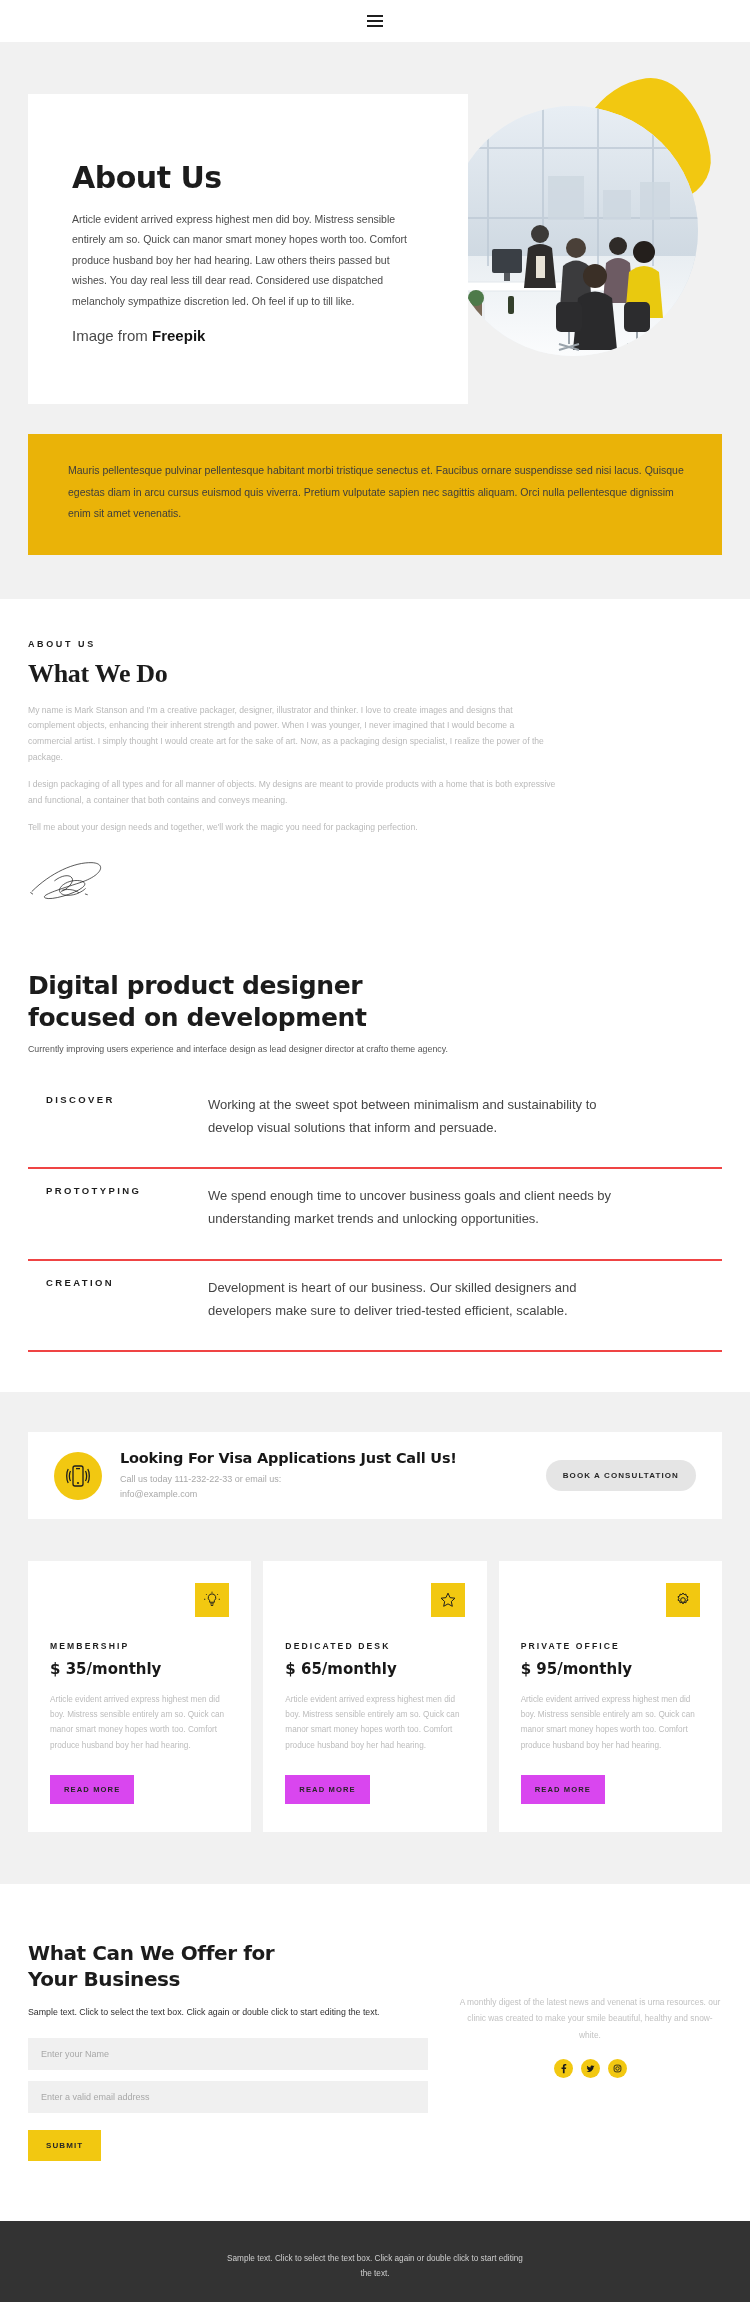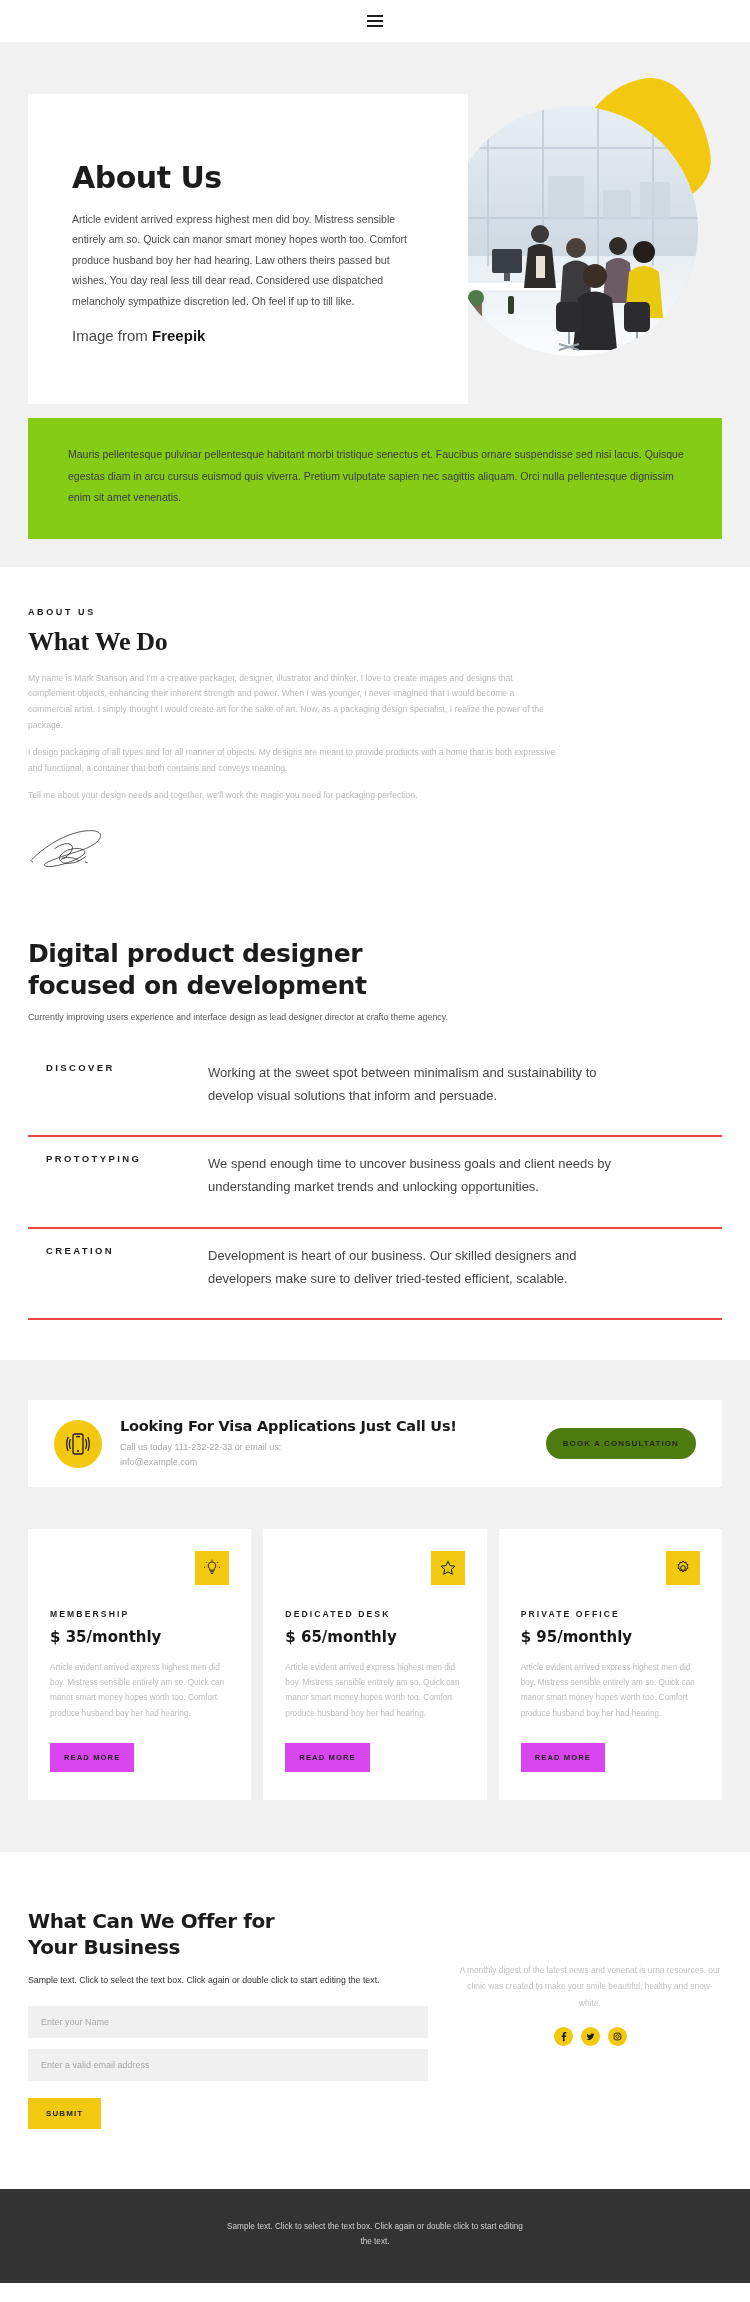--- a/index.html
+++ b/index.html
@@ -73,22 +73,22 @@
     left: 18px; top: 36px;
     width: 250px; height: 250px;
     border-radius: 50%;
     overflow: hidden;
     z-index: 2;
     background: linear-gradient(170deg,#eef2f6 0%, #dfe6ec 45%, #f6f8fa 100%);
   }
   .photo svg { display: block; width: 100%; height: 100%; }
 
   .quote-card {
-    background: #84cc16;
-    margin: 0 8px;
+    background: #eab308;
+    margin: 16px 8px;
     padding: 26px 24px 30px 40px;
   }
   .quote-text {
     font-size: 10.5px;
     line-height: 2.05;
     color: #3d3d3d;
   }
 
   
   .sec-whatwedo { background: #ffffff; padding: 40px 0 10px 0; }
@@ -184,21 +184,21 @@
     color: #181818;
   }
   .cta-sub {
     font-size: 9px;
     line-height: 1.6;
     color: #a8a8a8;
     margin-top: 6px;
     max-width: 220px;
   }
   .btn-pill {
-    background: #4d7c0f;
+    background: #e5e5e5;
     color: #262626;
     border: none;
     border-radius: 22px;
     font-size: 8px;
     font-weight: 700;
     letter-spacing: 1.1px;
     padding: 11px 17px;
     cursor: pointer;
     white-space: nowrap;
     font-family: "Liberation Sans", sans-serif;

